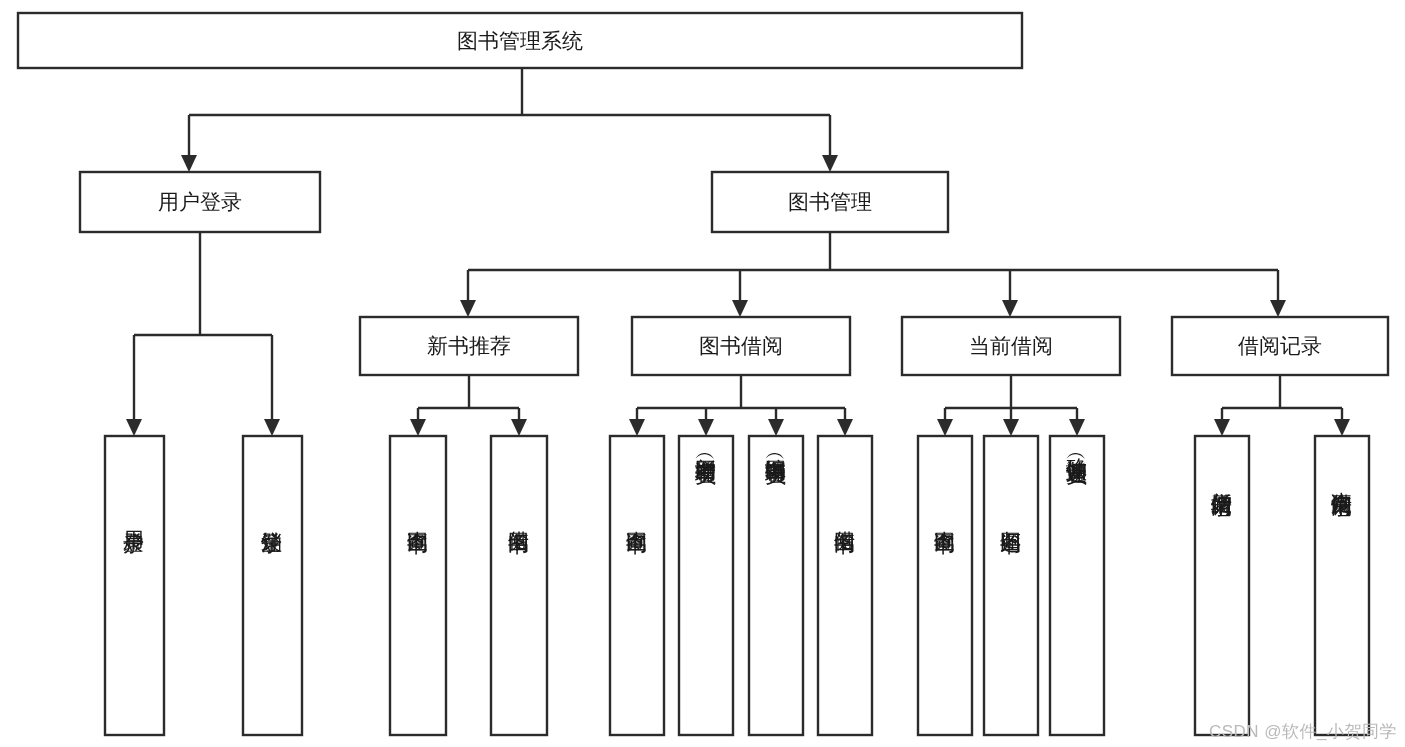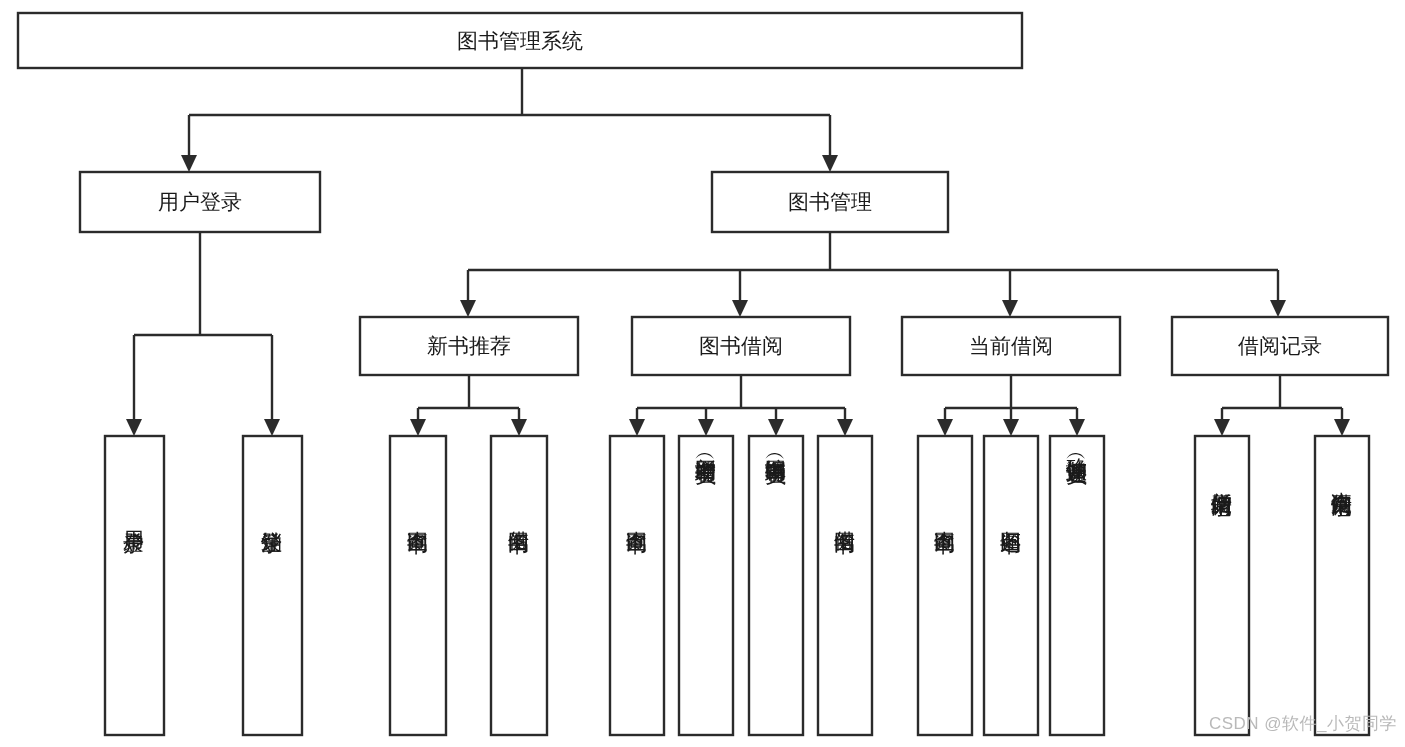--- a/index.html
+++ b/index.html
@@ -55,21 +55,21 @@
     fill: #1a1a1a;
     text-anchor: middle;
     white-space: pre;
     writing-mode: vertical-rl;
     text-orientation: upright;
     letter-spacing: 1px;
   }
   .watermark-text {
     position: absolute;
     right: 8px;
-    bottom: 12px;
+    bottom: 4px;
     font-family: "Liberation Sans", "DejaVu Sans", sans-serif;
     font-size: 17px;
     color: #b9b9b9;
     letter-spacing: 0.5px;
     user-select: none;
     pointer-events: none;
   }
 </style>
 </head>
 <body>

